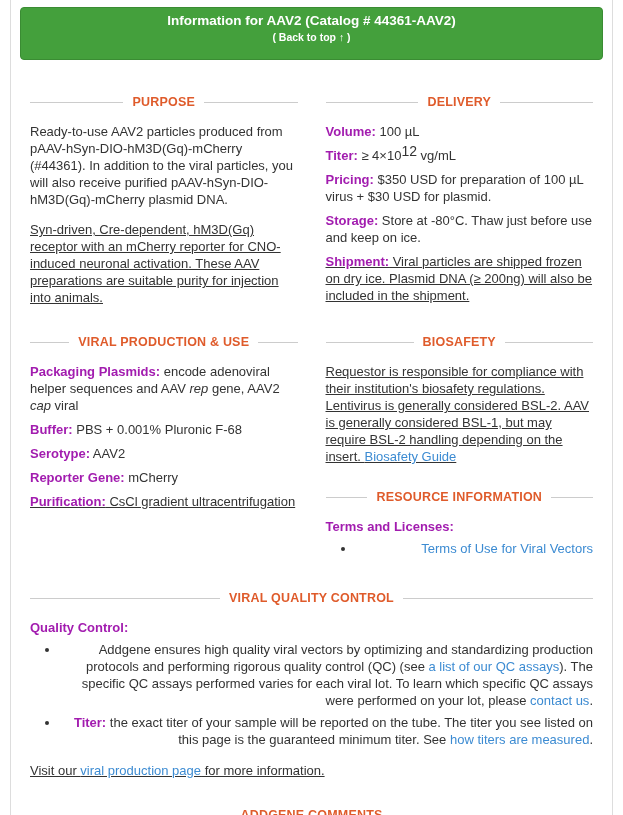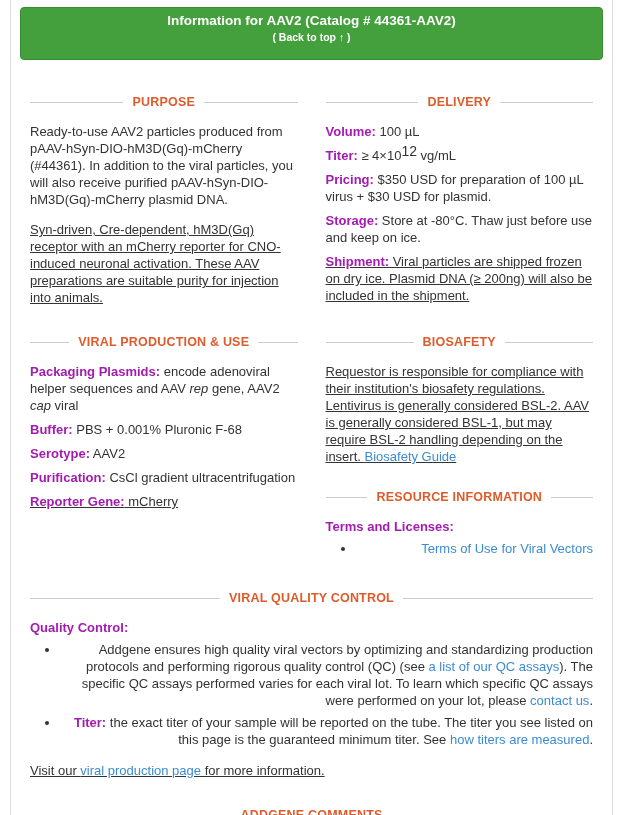--- a/index.html
+++ b/index.html
@@ -85,22 +85,22 @@
 
       <section>
         <div class="sec-head">
           <span class="rule"></span>
           <span class="sec-title">VIRAL PRODUCTION &amp; USE</span>
           <span class="rule"></span>
         </div>
         <p class="row"><strong>Packaging Plasmids:</strong><span><span> encode adenoviral helper sequences and AAV </span><em>rep</em><span> gene, AAV2 </span><em>cap</em><span> viral</span></span></p>
         <p class="row"><strong>Buffer:</strong><span><span> PBS + 0.001% Pluronic F-68</span></span></p>
         <p class="row"><strong>Serotype:</strong><span><span> AAV2</span></span></p>
+        <p class="row"><strong>Reporter Gene:</strong><span><span> mCherry</span></span></p>
         <p class="row"><strong>Purification:</strong><span><span> CsCl gradient ultracentrifugation</span></span></p>
-        <p class="row"><strong>Reporter Gene:</strong><span><span> mCherry</span></span></p>
       </section>
 
       <div>
         <section>
           <div class="sec-head">
             <span class="rule"></span>
             <span class="sec-title">BIOSAFETY</span>
             <span class="rule"></span>
           </div>
           <p class="para"><span>Requestor is responsible for compliance with their institution's biosafety regulations. Lentivirus is generally considered BSL-2. AAV is generally considered BSL-1, but may require BSL-2 handling depending on the insert. </span><a href="#" class="lnk">Biosafety Guide</a></p>

